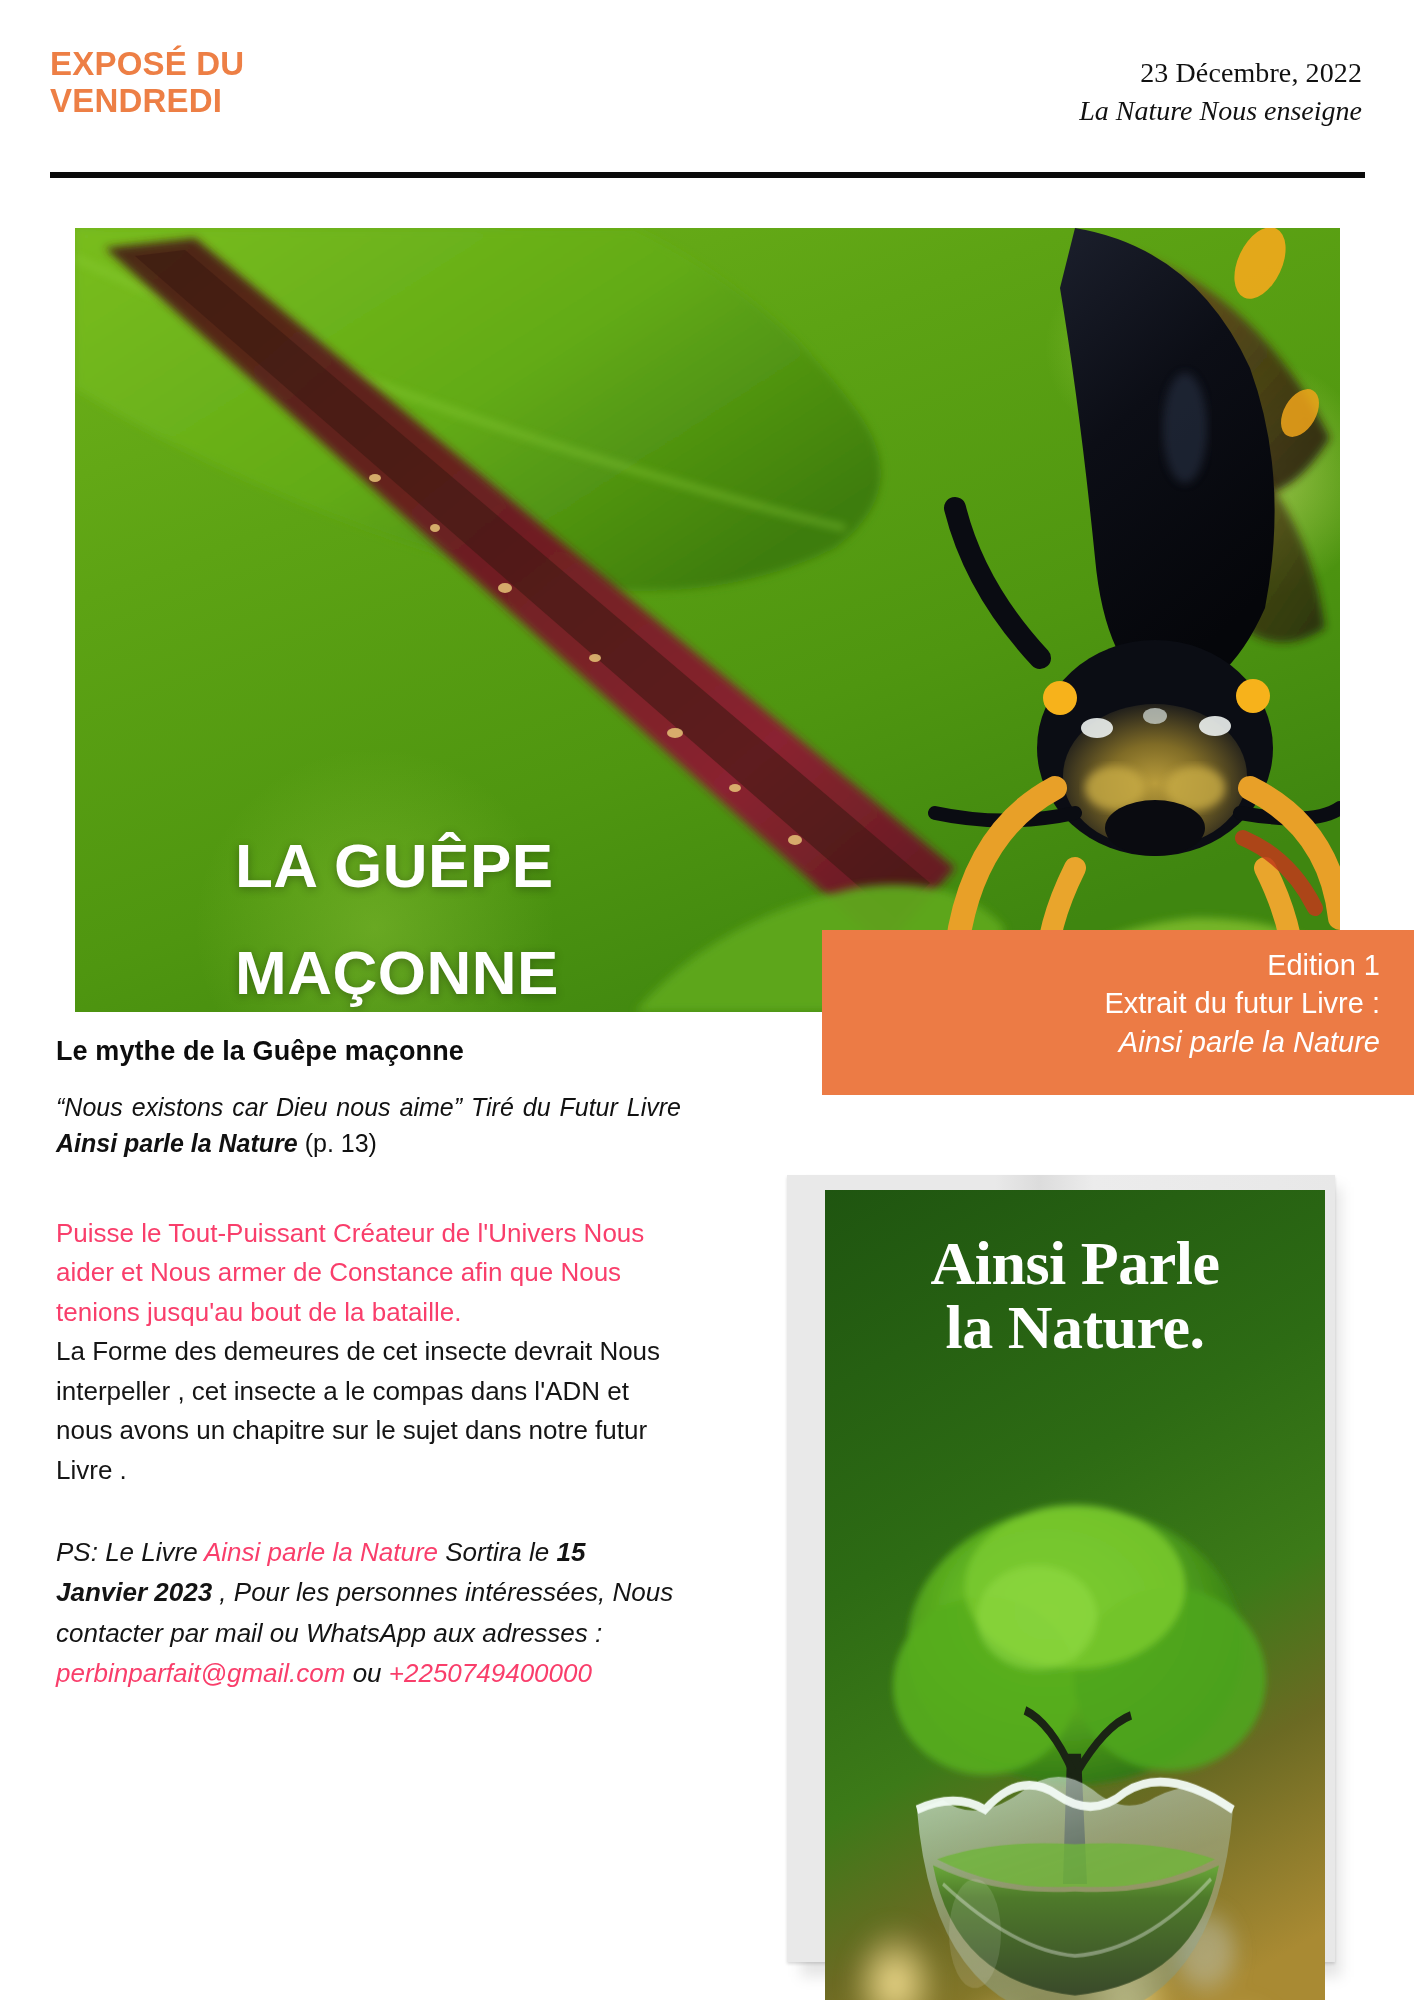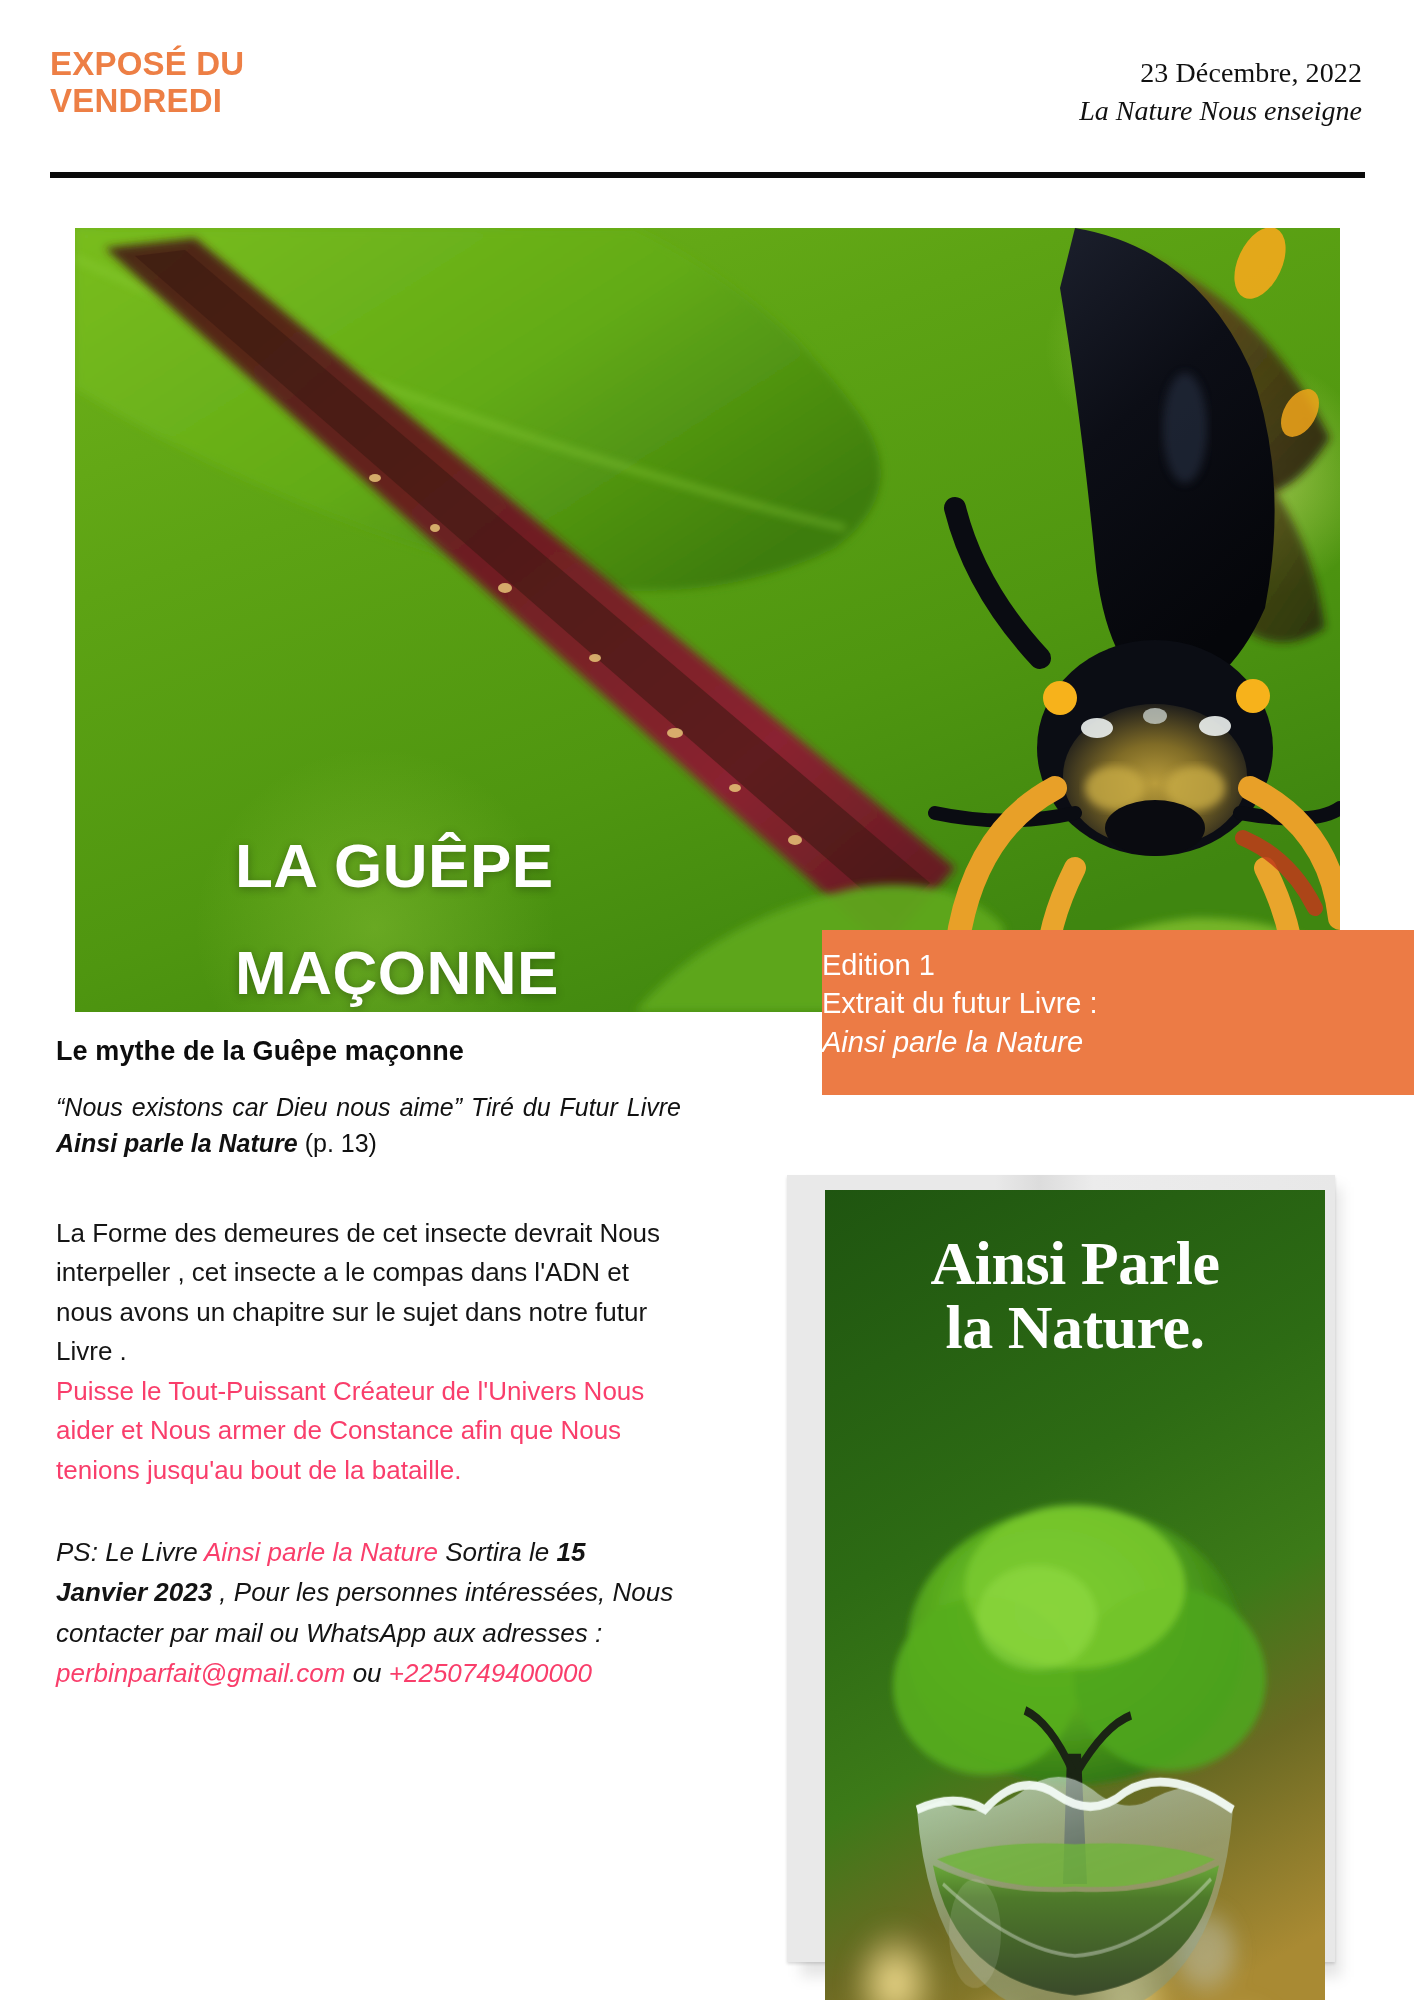--- a/index.html
+++ b/index.html
@@ -42,21 +42,21 @@
     line-height: 0.98; letter-spacing: 0.5px;
     text-shadow: 0 2px 10px rgba(0,0,0,.30);
   }
   .hero-title .t2 { display: block; margin-top: 46px; }
 
   
   .edition-box {
     position: absolute; left: 822px; top: 930px;
     width: 592px; height: 165px;
     background: #EC7B45;
-    color: #fff; 
+    color: #fff; text-align: right;
     padding: 16px 34px 0 0;
   }
   .edition-line { font-size: 29px; line-height: 1.32; }
   .edition-line.it { font-style: italic; }
 
   
   .col-left { position: absolute; left: 56px; top: 1036px; width: 625px; }
   .art-title {
     font-size: 27px; font-weight: bold; color: #0d0d0d;
     letter-spacing: .1px; margin-bottom: 22px;
@@ -254,22 +254,22 @@
     <div class="edition-line">Edition 1</div>
     <div class="edition-line">Extrait du futur Livre :</div>
     <div class="edition-line it">Ainsi parle la Nature</div>
   </div>
 
   <div class="col-left">
     <div class="art-title">Le mythe de la Guêpe maçonne</div>
 
     <div class="quote"><span>“Nous existons car Dieu nous aime” Tiré du Futur Livre </span><b>Ainsi parle la Nature</b><span class="pg"> (p. 13)</span></div>
 
+    <div class="body-para pink">Puisse le Tout-Puissant Créateur de l'Univers Nous aider et Nous armer de Constance afin que Nous tenions jusqu'au bout de la bataille.</div>
     <div class="body-para"> La Forme des demeures de cet insecte devrait Nous interpeller , cet insecte a le compas dans l'ADN et nous avons un chapitre sur le sujet dans notre futur Livre .</div>
-    <div class="body-para pink">Puisse le Tout-Puissant Créateur de l'Univers Nous aider et Nous armer de Constance afin que Nous tenions jusqu'au bout de la bataille.</div>
 
     <div class="ps"><span>PS: Le Livre </span><span class="pk">Ainsi parle la Nature</span><span> Sortira le </span><b>15 Janvier 2023</b><span> , Pour les personnes intéressées, Nous contacter par mail ou WhatsApp aux adresses :  </span><span class="pk">perbinparfait@gmail.com</span><span> ou </span><span class="pk">+2250749400000</span></div>
   </div>
 
   <div class="book-wrap">
     <div class="book-shadow"></div>
     <div class="book-pages"></div>
     <div class="book-cover">
       <svg viewBox="0 0 500 757" preserveAspectRatio="none">
         <defs>

